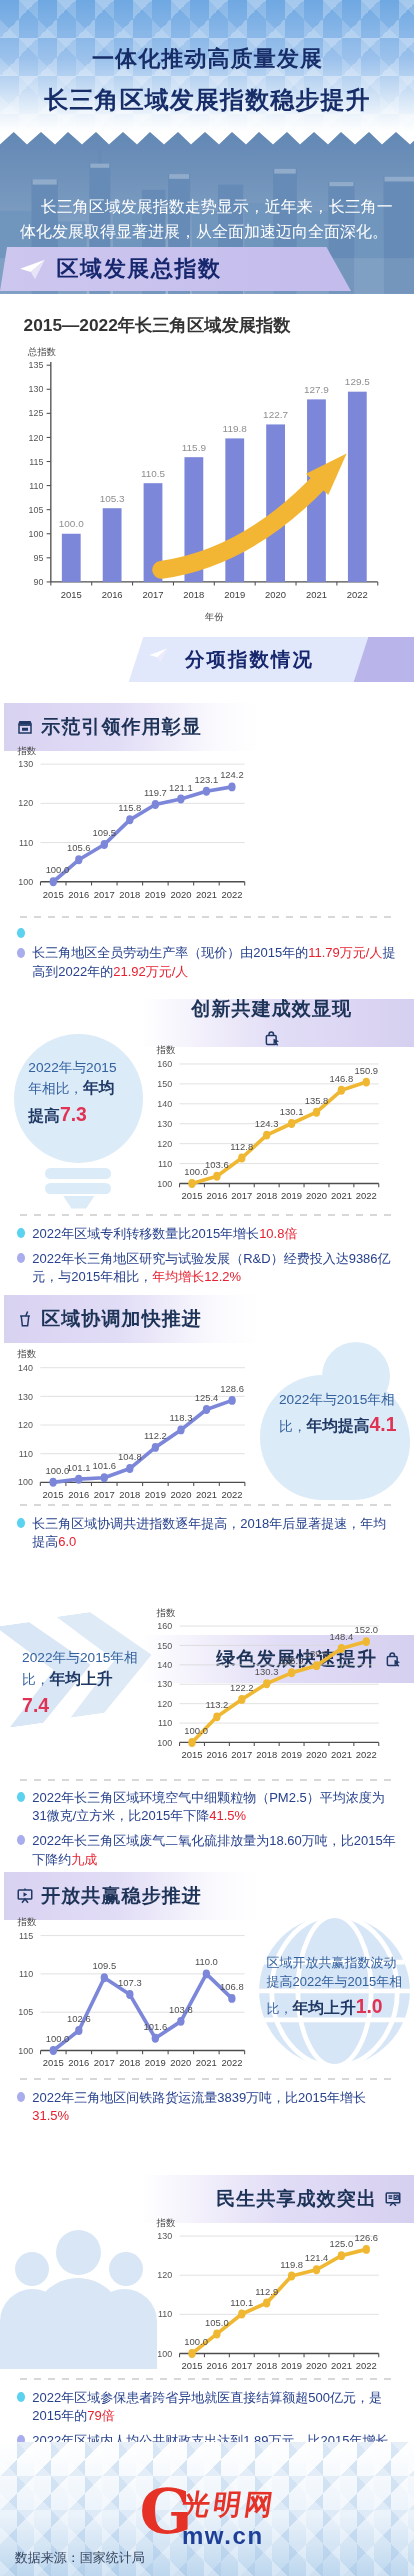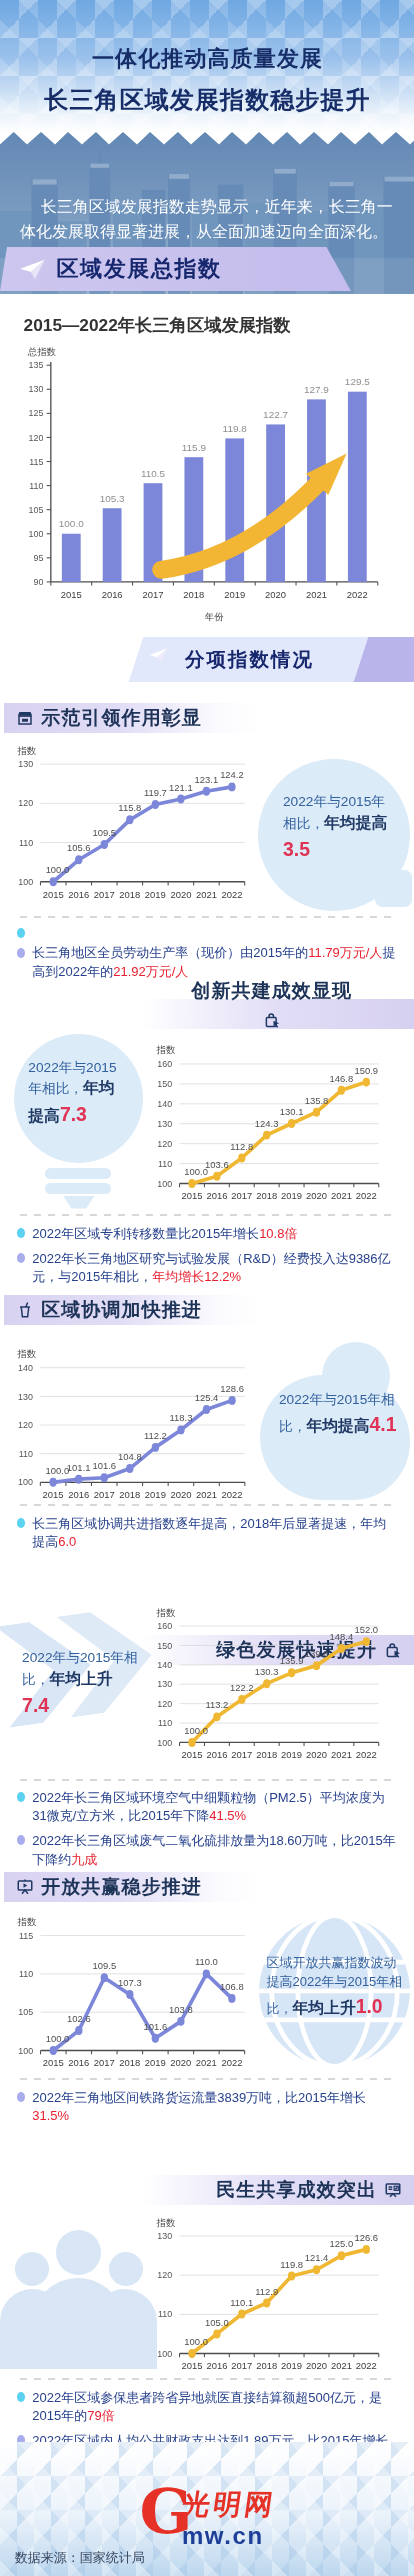--- a/index.html
+++ b/index.html
@@ -27,21 +27,21 @@
   .chart{position:absolute;}
   #c0{top:340px;left:20px;width:376px;height:286px;}
   
   .sub-banner{position:absolute;top:637px;left:0;width:415px;height:58px;}
   .sub-main{position:absolute;left:136px;top:0;width:227px;height:45px;background:#e2e8fb;transform:skewX(-18deg);}
   .sub-side{position:absolute;left:361px;top:0;width:79px;height:45px;background:#b9b4ea;transform:skewX(-18deg);}
   .sub-label{position:absolute;left:136px;top:0;width:227px;height:45px;display:flex;align-items:center;justify-content:center;
       font-size:19.4px;font-weight:900;color:#16276d;letter-spacing:2.1px;}
   .sub-plane{position:absolute;left:148px;top:9.5px;}
   
-  .sec-banner{position:absolute;height:30px;display:flex;align-items:center;gap:7.4px;box-sizing:border-box;
+  .sec-banner{position:absolute;height:48px;display:flex;align-items:center;gap:7.4px;box-sizing:border-box;
       font-size:19px;font-weight:800;color:#1d3357;letter-spacing:1.1px;}
   .sec-banner.left{left:4.2px;width:62%;padding-left:11.6px;
       background:linear-gradient(90deg,#d8d2f1 0%,#e2ddf6 45%,rgba(236,233,250,.25) 82%,rgba(255,255,255,0) 100%);}
   .sec-banner.right{right:0;width:66%;padding-right:12.6px;justify-content:flex-end;
       background:linear-gradient(270deg,#d6d0f0 0%,#e2ddf6 50%,rgba(255,255,255,0) 100%);}
   #ban1{top:703px;} #ban2{top:999px;flex-direction:column;} #ban3{top:1295px;} #ban4{top:1635px;text-align:right;} #ban5{top:1872px;} #ban6{top:2175px;}
   
   #c1{top:740px;left:13px;width:255px;height:168px;}
   #c2{top:1043px;left:150px;width:252px;height:173px;}
   #c3{top:1335px;left:13px;width:255px;height:179px;}
@@ -292,25 +292,20 @@
         <ellipse cx="416.6875" cy="89.30666666666664" rx="7" ry="8.5" fill="#7c87d9"></ellipse>
         <text x="84.3125" y="254" text-anchor="middle" font-size="18" fill="#4f4f4f">100.0</text>
         <text x="124.9375" y="212.18666666666672" text-anchor="middle" font-size="18" fill="#4f4f4f">105.6</text>
         <text x="173.5625" y="183.06666666666666" text-anchor="middle" font-size="18" fill="#4f4f4f">109.5</text>
         <text x="222.1875" y="136.0266666666667" text-anchor="middle" font-size="18" fill="#4f4f4f">115.8</text>
         <text x="270.8125" y="106.90666666666664" text-anchor="middle" font-size="18" fill="#4f4f4f">119.7</text>
         <text x="319.4375" y="96.45333333333338" text-anchor="middle" font-size="18" fill="#4f4f4f">121.1</text>
         <text x="368.0625" y="81.52000000000004" text-anchor="middle" font-size="18" fill="#4f4f4f">123.1</text>
         <text x="416.6875" y="73.30666666666664" text-anchor="middle" font-size="18" fill="#4f4f4f">124.2</text>
       </svg></div>
-  <div class="bubble" id="bb1">
-    <div class="deco circ"></div>
-    <div class="deco corner"></div>
-    <p class="bub-text"><span class="bub-pre">2022年与2015年相比，</span><span class="bub-bold">年均提高</span><span class="bub-num">3.5</span></p>
-  </div>
   <div class="dash" id="dv1"></div>
   <ul class="bullets" id="bl1">
       <li>
         <span class="dot" style="background: rgb(90, 210, 240);"></span>
       </li>
       <li>
         <span class="dot" style="background: rgb(169, 173, 238);"></span>
         <span class="btext"><span>长三角地区全员劳动生产率（现价）由2015年的</span><span class="red">11.79万元/人</span><span>提高到2022年的</span><span class="red">21.92万元/人</span></span>
       </li>
     </ul>

